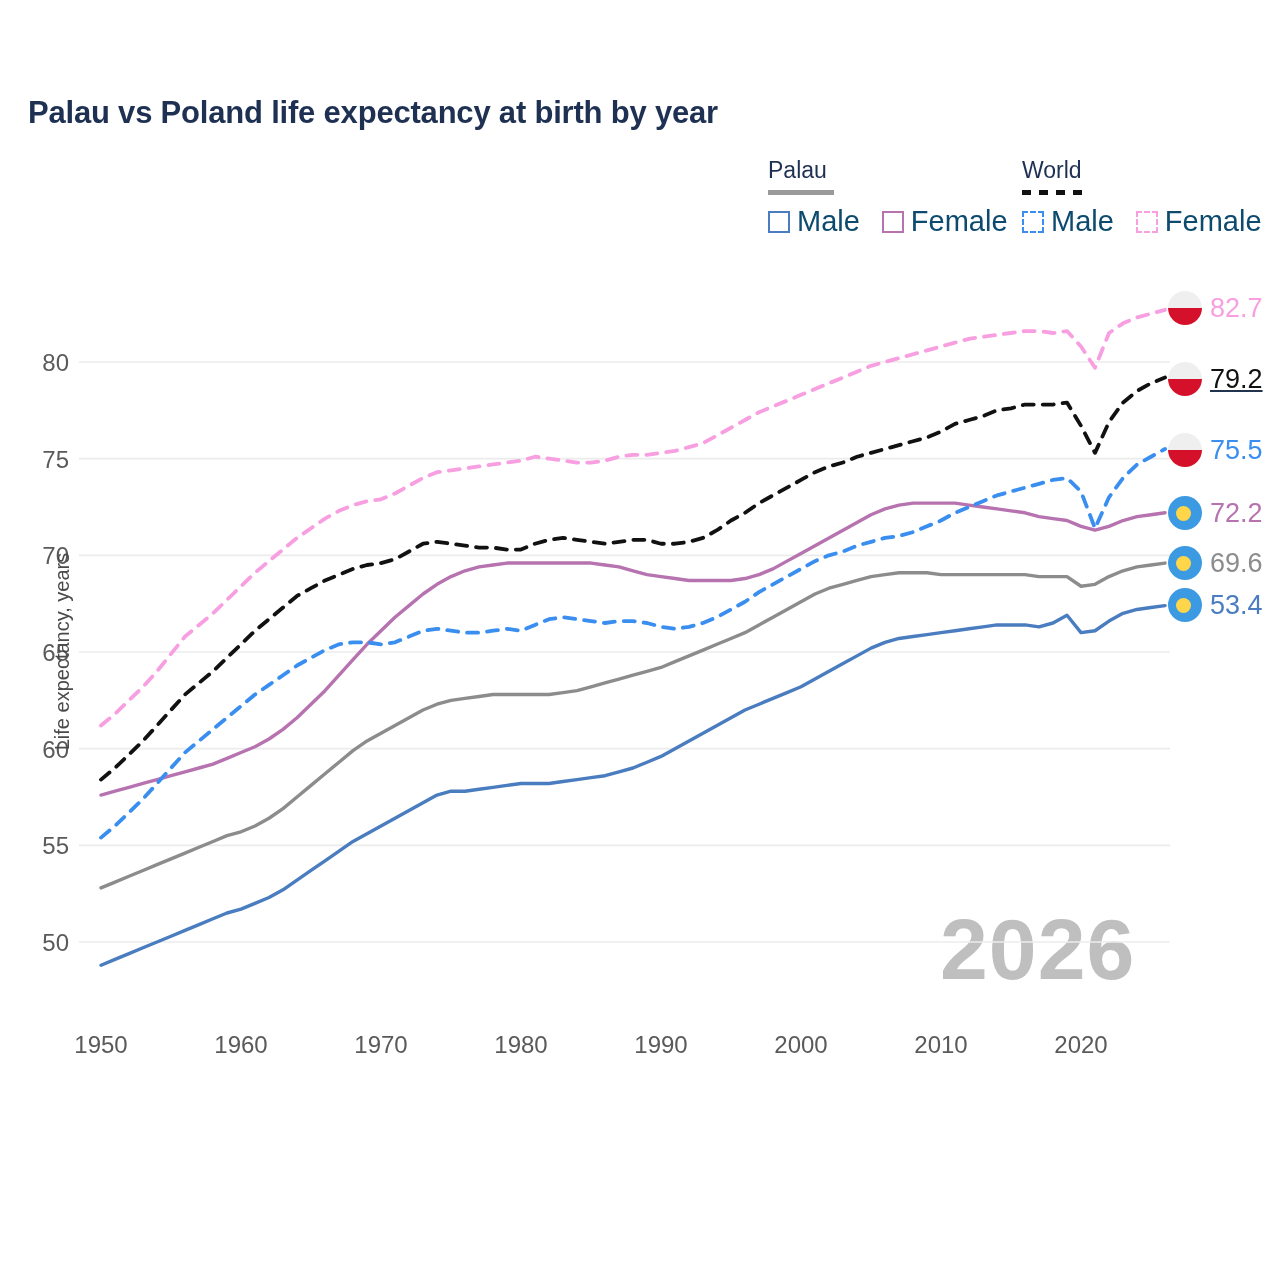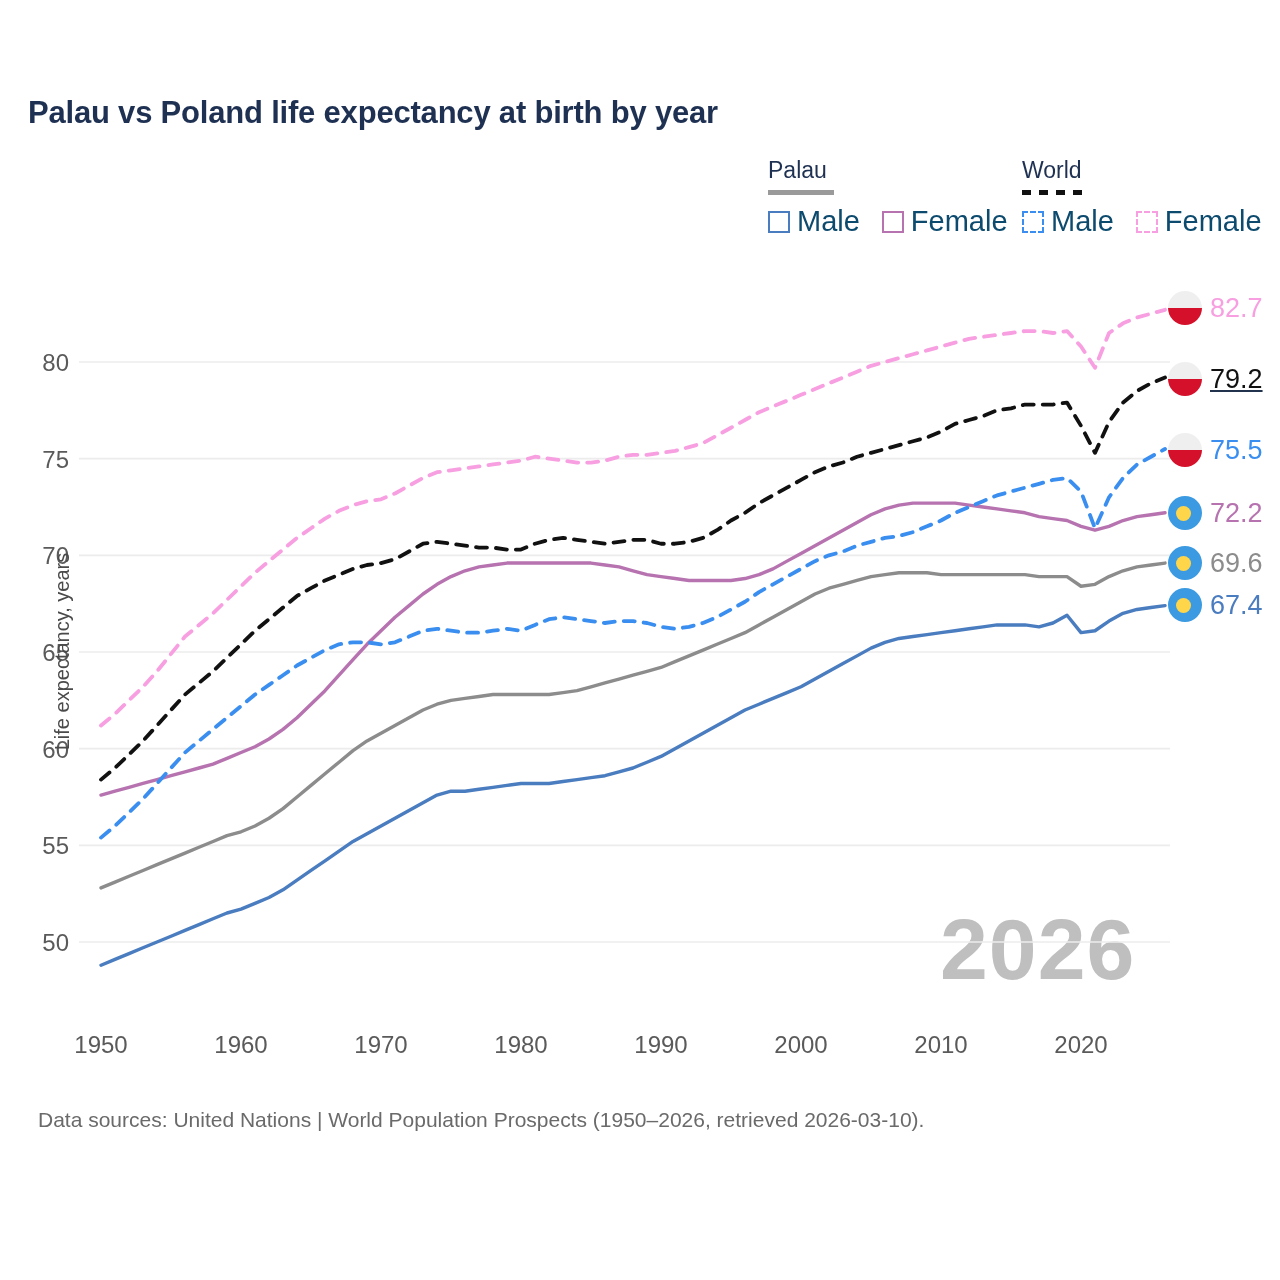--- a/index.html
+++ b/index.html
@@ -205,21 +205,20 @@
       <div class="end-label" style="left: 1168px; top: 496px;">
         <span class="flag-icon palau"></span>
         <span class="end-value" style="color: rgb(182, 115, 176);">72.2</span>
       </div>
       <div class="end-label" style="left: 1168px; top: 546px;">
         <span class="flag-icon palau"></span>
         <span class="end-value" style="color: rgb(140, 140, 140);">69.6</span>
       </div>
       <div class="end-label" style="left: 1168px; top: 588px;">
         <span class="flag-icon palau"></span>
-        <span class="end-value" style="color: rgb(74, 124, 192);">67.4</span>
+        <span class="end-value" style="color: rgb(74, 124, 192);">53.4</span>
       </div>
     </div>
 
   <div class="footer">
-    <div>Data sources: United Nations | World Population Prospects (1950–2026, retrieved 2026-03-10).</div>
   </div>
 
 </div>
 
 </body></html>

